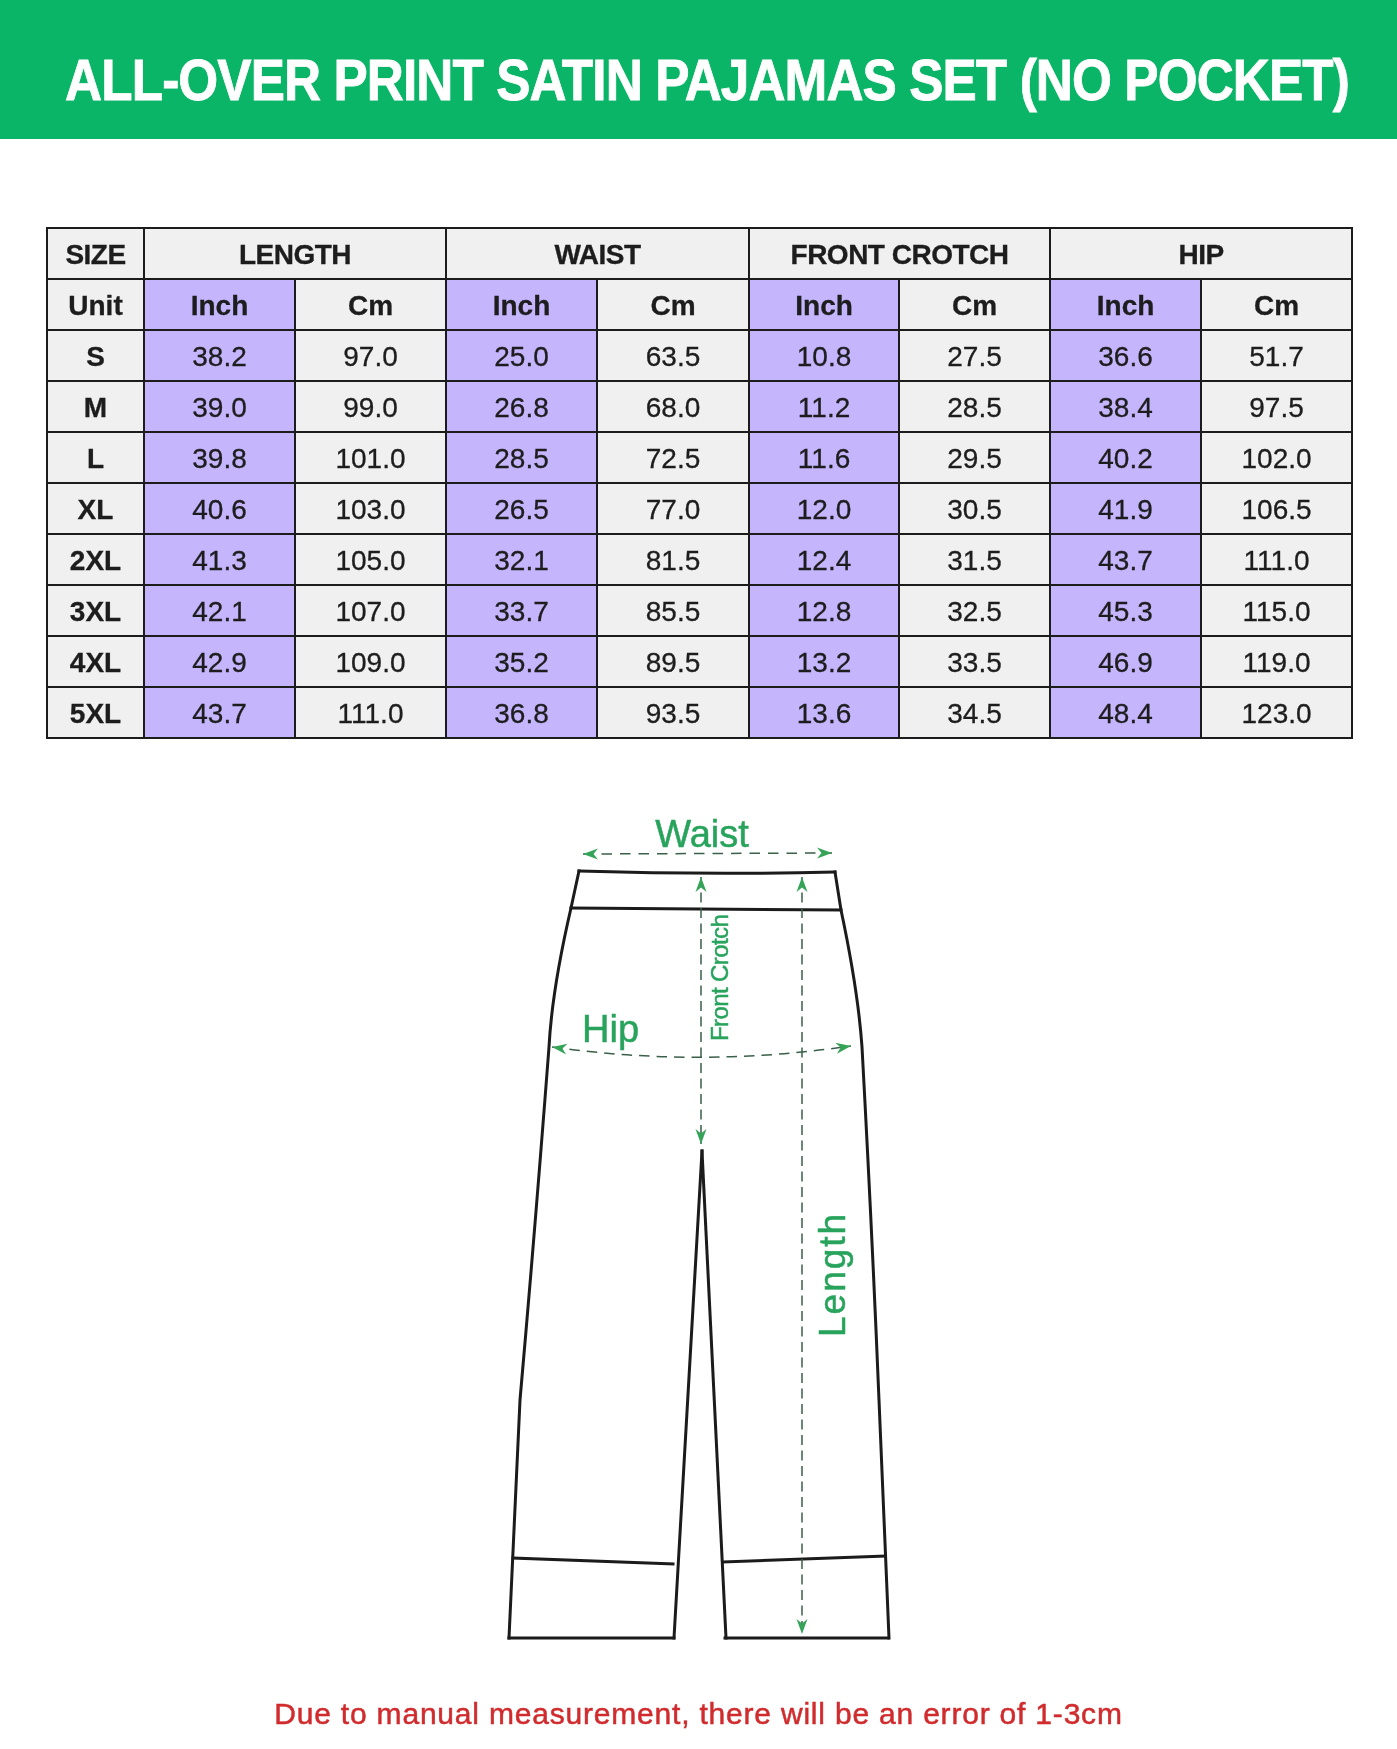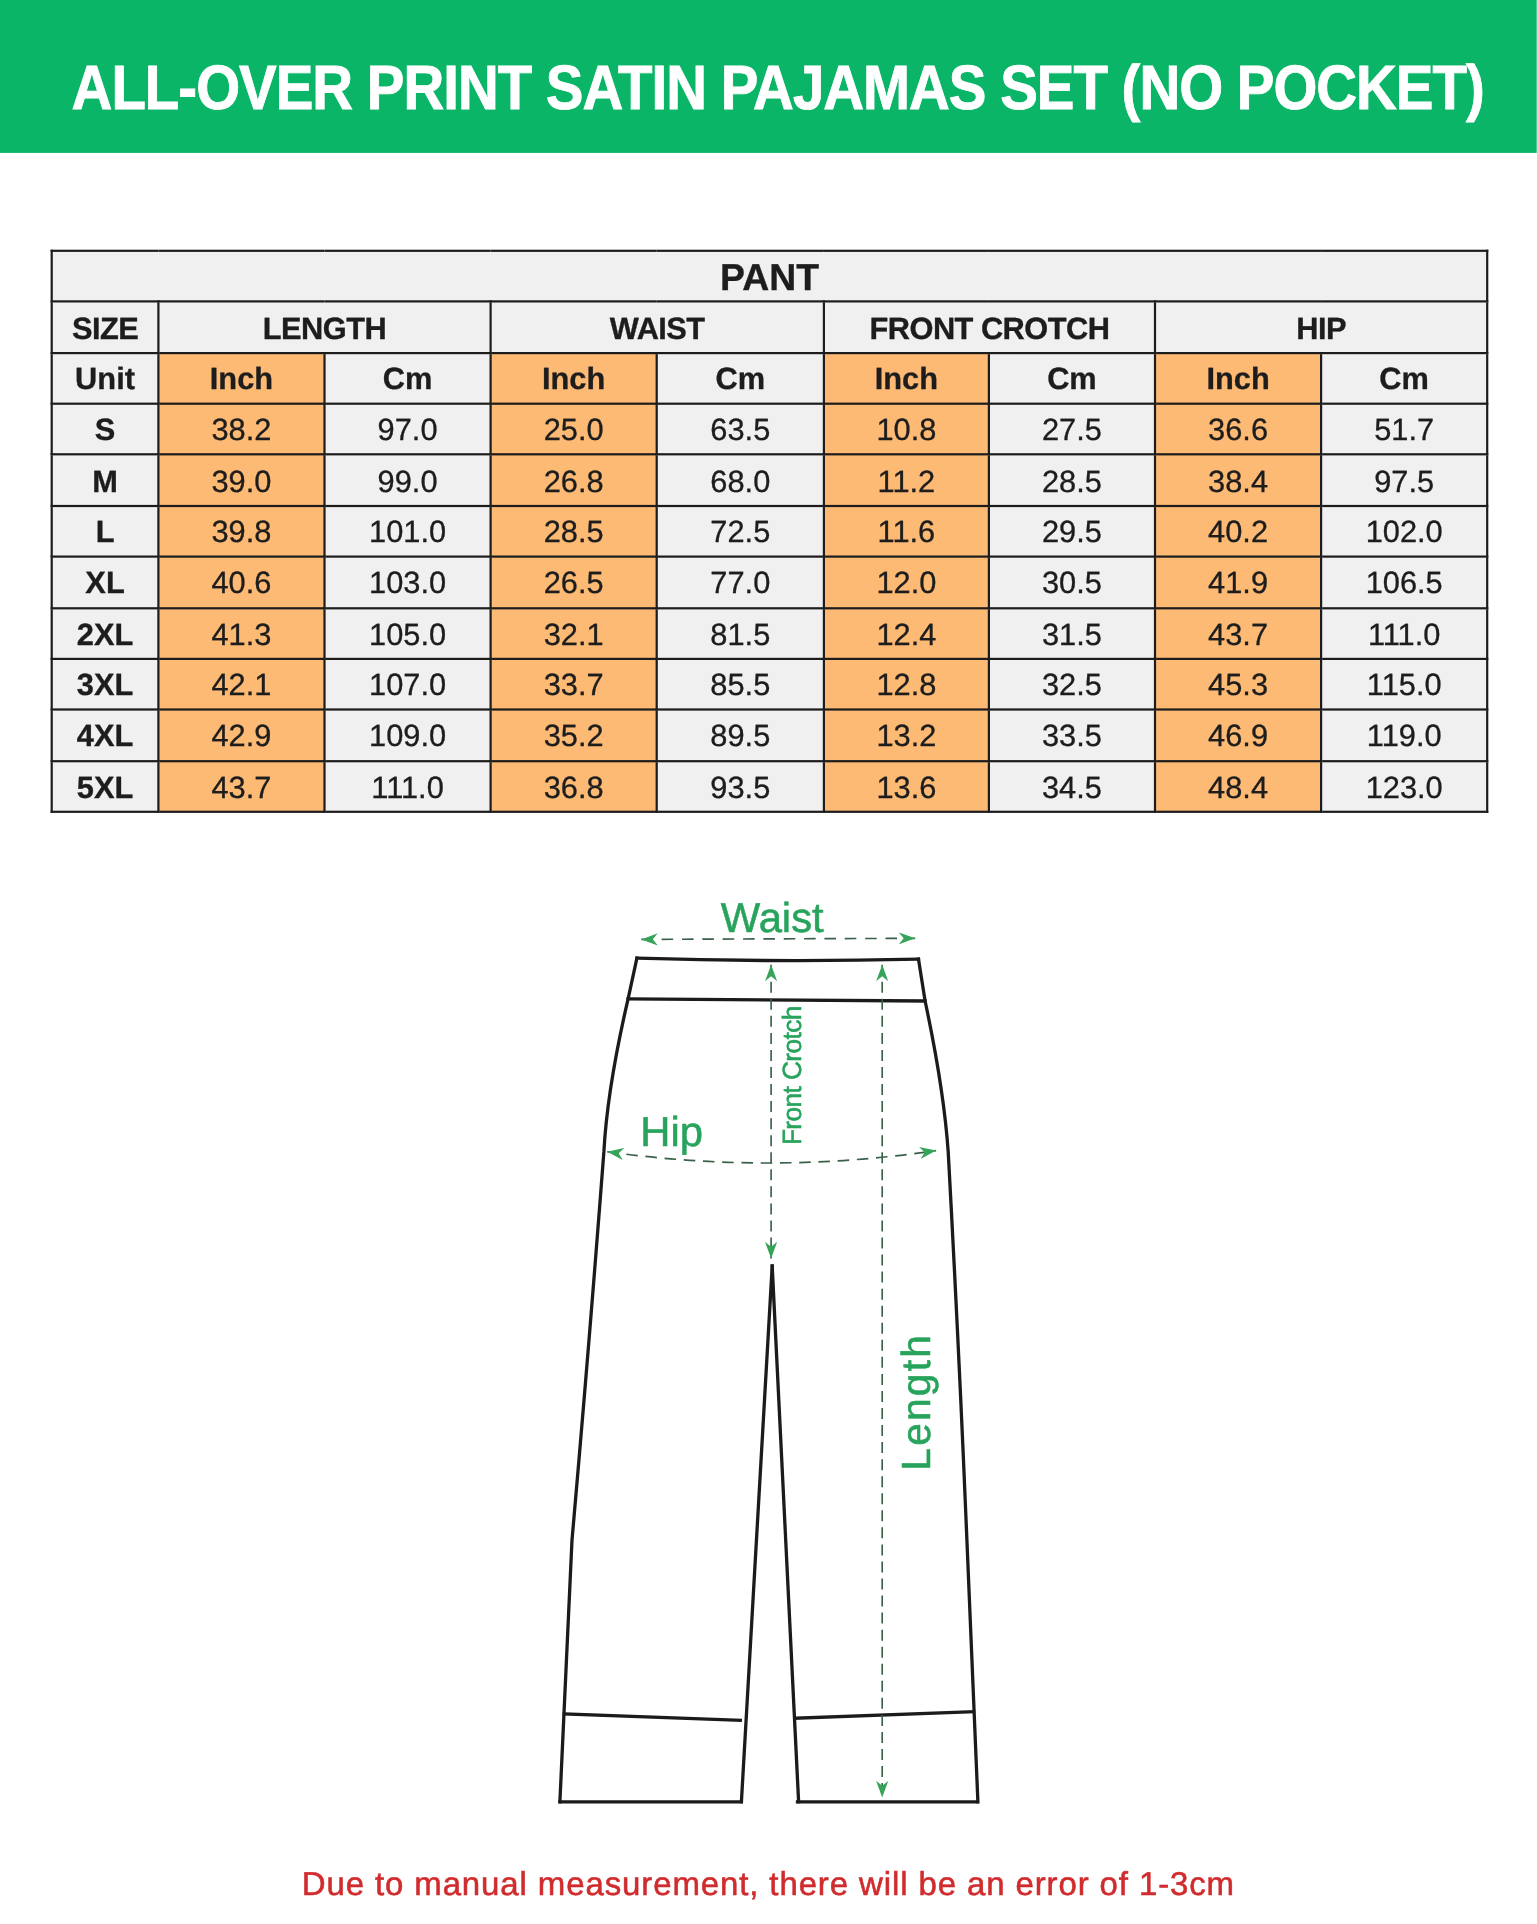--- a/index.html
+++ b/index.html
@@ -6,21 +6,21 @@
   body{width:1397px;height:1749px;position:relative;font-family:"Liberation Sans",sans-serif;overflow:hidden;}
   .banner{position:absolute;left:0;top:0;width:1397px;height:139px;background:#0bb567;padding-left:16px;}
   .banner span{position:absolute;display:block;left:50%;top:47px;color:#ffffff;
     font-weight:bold;font-size:57px;letter-spacing:-1px;white-space:nowrap;-webkit-text-stroke:0.8px #ffffff;transform:translateX(-50%) scaleX(0.90);transform-origin:50% 50%;}
   table.sz{position:absolute;left:46px;top:227px;border-collapse:collapse;table-layout:fixed;
     width:1304px;height:512px;}
   table.sz tr{height:46px;}
   table.sz td{border:2px solid #1c1c1c;text-align:center;vertical-align:middle;padding:2px 0 0 0;
     color:#1d1d1d;font-size:28px;-webkit-text-stroke:0.3px #1d1d1d;}
   td.g{background:#f0f0f0;}
-  td.w{background:#fdba74;}
+  td.w{background:#c4b5fd;}
   td.hd{font-weight:bold;font-size:26px;letter-spacing:-0.5px;margin-left:20px;-webkit-text-stroke:0.7px #1d1d1d;}
   td.hd2{font-weight:bold;font-size:28px;-webkit-text-stroke:0.6px #1d1d1d;}
   .note{position:absolute;left:0;top:1697px;width:1397px;text-align:center;color:#d02b2d;
     font-weight:normal;font-size:30px;letter-spacing:0.8px;-webkit-text-stroke:0.5px #d02b2d;}
   svg.diag{position:absolute;left:0;top:0;}
 </style>
 </head>
 <body>
 <div class="banner">
     <span>ALL-OVER PRINT SATIN PAJAMAS SET (NO POCKET)</span>
@@ -32,23 +32,20 @@
       <col style="width:151px">
       <col style="width:151px">
       <col style="width:151px">
       <col style="width:152px">
       <col style="width:150px">
       <col style="width:151px">
       <col style="width:151px">
       <col style="width:151px">
 </colgroup>
 <tbody>
-      <tr>
-        <td colspan="9" class="g hd2" style="font-size:34px;padding-top:5px;">PANT</td>
-      </tr>
 <tr>
  <td class="g hd">SIZE</td>
  <td colspan="2" class="g hd">LENGTH</td>
  <td colspan="2" class="g hd">WAIST</td>
  <td colspan="2" class="g hd">FRONT CROTCH</td>
  <td colspan="2" class="g hd">HIP</td>
 </tr>
 <tr>
  <td class="g hd2">Unit</td>
  <td class="w hd2">Inch</td>

